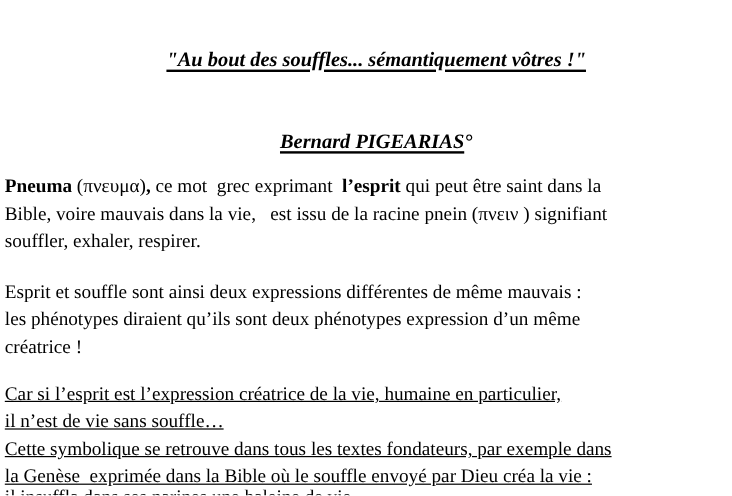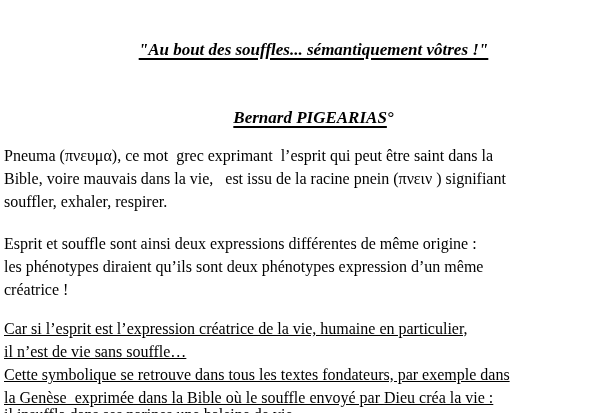--- a/index.html
+++ b/index.html
@@ -40,33 +40,33 @@
     right: 4px;
     font-size: 16px;
     line-height: 23px;
     white-space: pre;
   }
   .para-1 { top: 144px; }
   .para-2 { top: 232px; }
   .para-3 { top: 317px; text-decoration: underline; }
   .para-partial { top: 403px; }
   .line { white-space: pre; }
-  .bold { font-weight: normal; }
+  .bold { font-weight: bold; }
 </style>
 </head>
 <body>
 
 <div class="page">
 
   <div class="centered-block title-block">
     <span class="underlined">"Au bout des souffles... sémantiquement vôtres !"</span>
   </div>
 
   <div class="centered-block author-block">
     <span class="underlined">Bernard PIGEARIAS</span><span>°</span>
   </div>
 
   <div class="para para-1"><div class="line"><span class="bold">Pneuma</span><span> (πνευμα)</span><span class="bold">,</span><span> ce mot  grec exprimant  </span><span class="bold">l’esprit</span><span> qui peut être saint dans la</span></div><div class="line"><span>Bible, voire mauvais dans la vie,   est issu de la racine pnein (πνειν ) signifiant</span></div><div class="line"><span>souffler, exhaler, respirer.</span></div></div>
-  <div class="para para-2"><div class="line"><span>Esprit et souffle sont ainsi deux expressions différentes de même origine :</span></div><div class="line"><span>les phénotypes diraient qu’ils sont deux phénotypes expression d’un même</span></div><div class="line"><span>créatrice !</span></div></div>
+  <div class="para para-2"><div class="line"><span>Esprit et souffle sont ainsi deux expressions différentes de même mauvais :</span></div><div class="line"><span>les phénotypes diraient qu’ils sont deux phénotypes expression d’un même</span></div><div class="line"><span>créatrice !</span></div></div>
   <div class="para para-3"><div class="line"><span>Car si l’esprit est l’expression créatrice de la vie, humaine en particulier,</span></div><div class="line"><span>il n’est de vie sans souffle…</span></div><div class="line"><span>Cette symbolique se retrouve dans tous les textes fondateurs, par exemple dans</span></div><div class="line"><span>la Genèse  exprimée dans la Bible où le souffle envoyé par Dieu créa la vie :</span></div></div>
   <div class="para para-partial"><div class="line"><span>il insuffla dans ses narines une haleine de vie</span></div></div>
 
 </div>
 
 </body></html>

